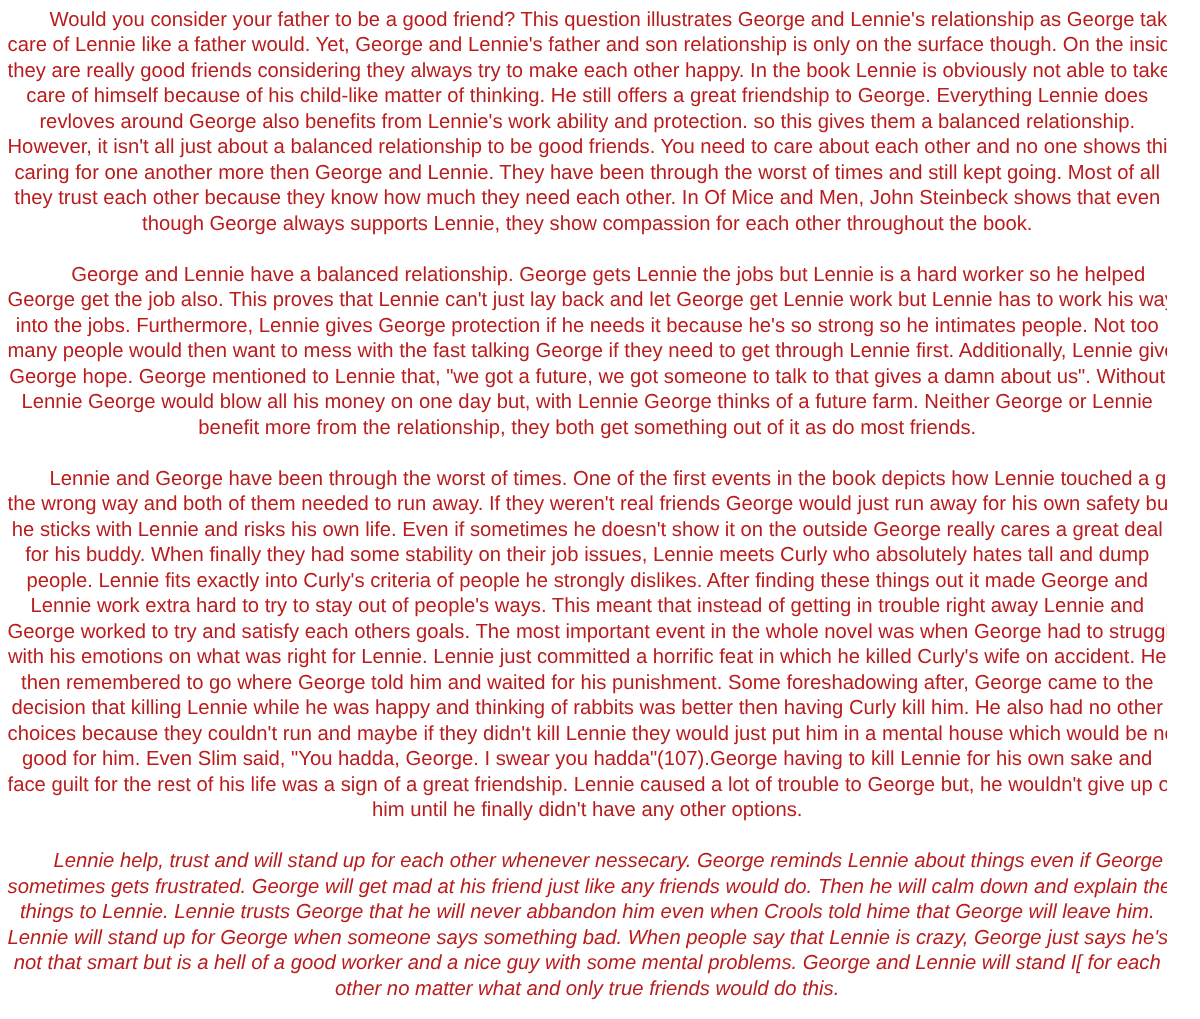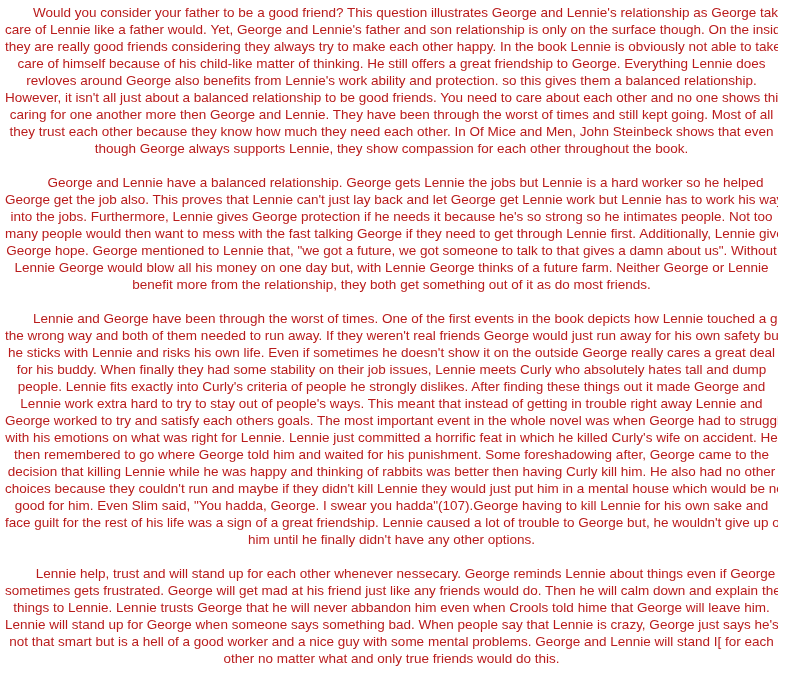--- a/index.html
+++ b/index.html
@@ -24,20 +24,21 @@
     text-align: center;
   }
   .essay p {
     margin: 0 0 17px 0;
     text-indent: 28px;
     white-space: pre;        
     overflow: hidden;
   }
   .essay p:last-child {
     margin-bottom: 0;
+    font-style: italic;
   }
 </style>
 </head>
 <body>
 
 <div class="essay">
   <p>Would you consider your father to be a good friend? This question illustrates George and Lennie's relationship as George takes
 care of Lennie like a father would. Yet, George and Lennie's father and son relationship is only on the surface though. On the inside
 they are really good friends considering they always try to make each other happy. In the book Lennie is obviously not able to take
 care of himself because of his child-like matter of thinking. He still offers a great friendship to George. Everything Lennie does

